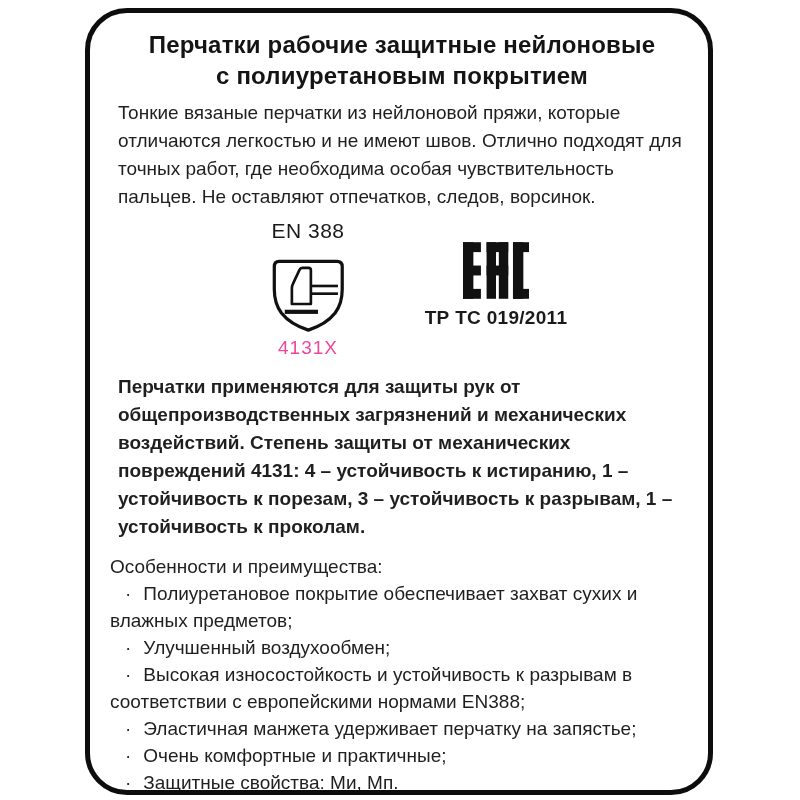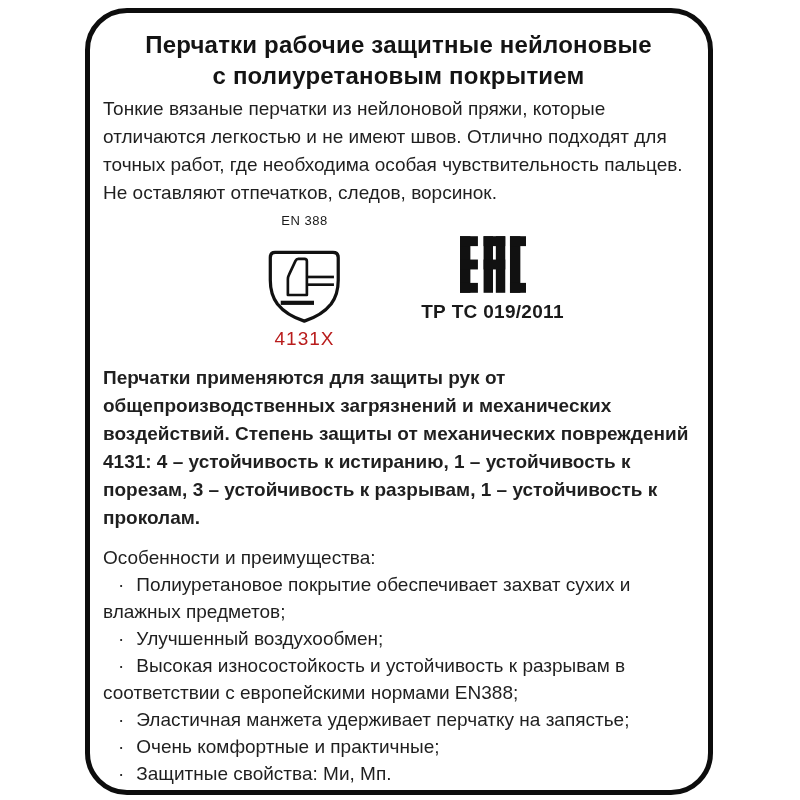--- a/index.html
+++ b/index.html
@@ -21,58 +21,58 @@
   .card {
     position: absolute;
     left: 85px;
     top: 8px;
     width: 628px;
     height: 787px;
     box-sizing: border-box;
     border: 5px solid #0d0d0d;
     border-radius: 42px;
     background: #ffffff;
-    padding: 16px 14px 0 13px;
+    padding: 16px 14px 0 20px;
     overflow: hidden;
   }
   .title {
     text-align: center;
     font-weight: 700;
     font-size: 24px;
     line-height: 31px;
     color: #141414;
     margin: 0 0 4px 0;
     letter-spacing: 0.2px;
   }
   .para {
     font-size: 19px;
     line-height: 28px;
     color: #1f1f1f;
-    margin: 0;
+    margin: 8px;
     max-width: 602px;
   }
   .cert-row {
     display: flex;
     justify-content: center;
     align-items: flex-start;
     gap: 48px;
     margin: 6px 0 0 20px;
   }
   .cert-group { text-align: center; }
   .cert-en388 { width: 120px; }
   .cert-eac { width: 160px; margin-top: 23px; font-weight: bold; }
   .cert-label {
-    font-size: 13px;
+    font-size: 21px;
     color: #1a1a1a;
     letter-spacing: 0.5px;
-    margin-bottom: 20px;
+    margin-bottom: 14px;
   }
   .cert-code {
     font-size: 19px;
-    color: #b91c1c;
+    color: #ec4899;
     letter-spacing: 1px;
     margin-top: 4px;
   }
   .cert-reg {
     font-size: 19px;
     color: #1a1a1a;
     letter-spacing: 0.3px;
     margin-top: 8px;
     white-space: nowrap;
   }

